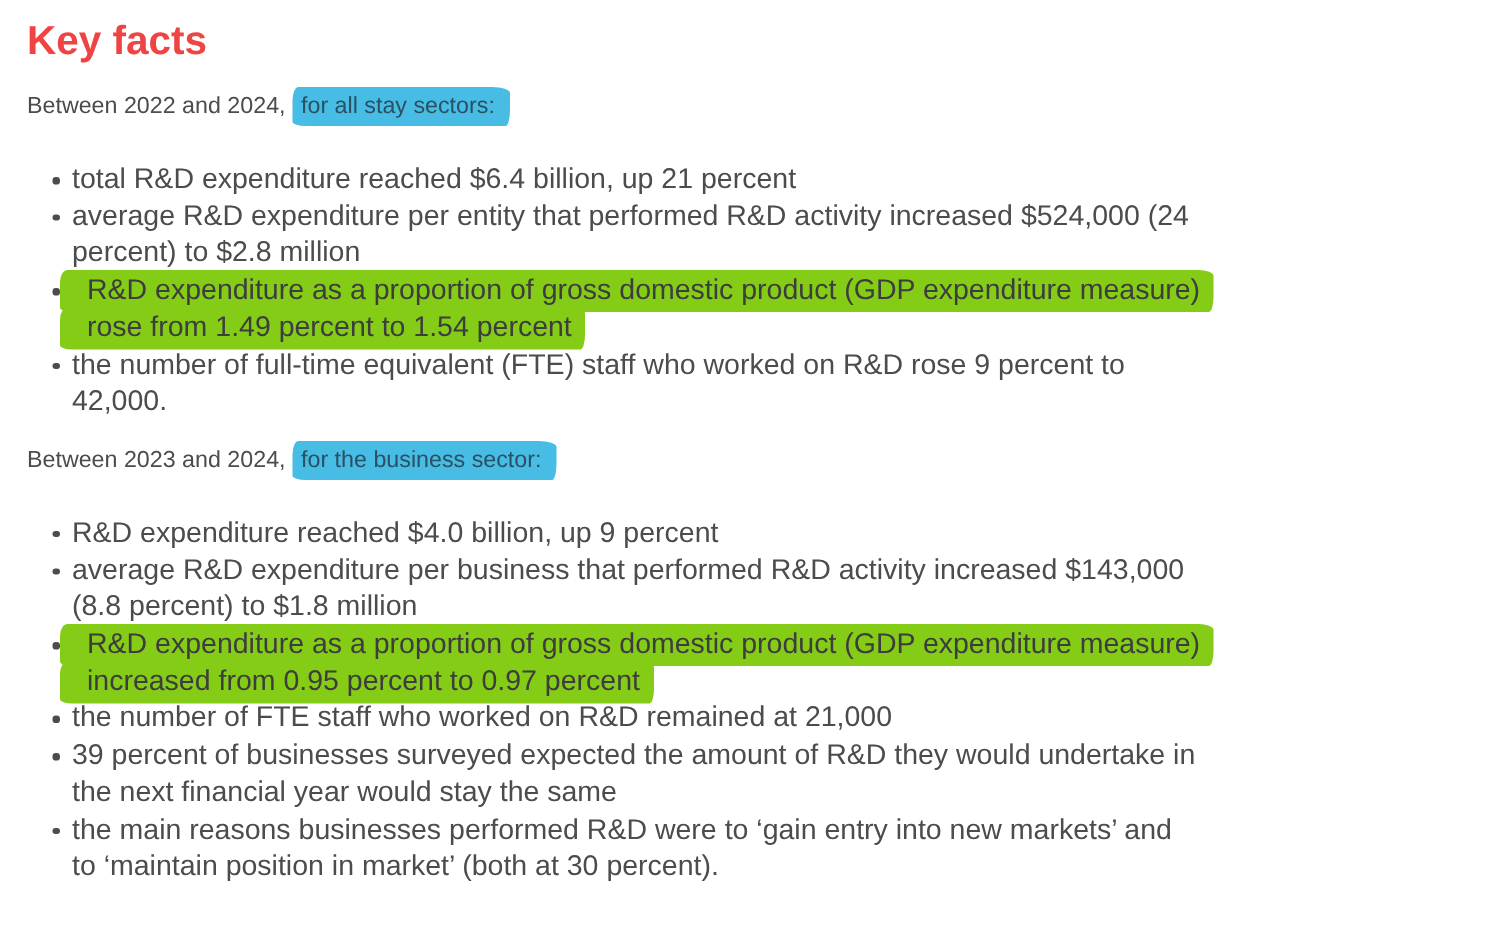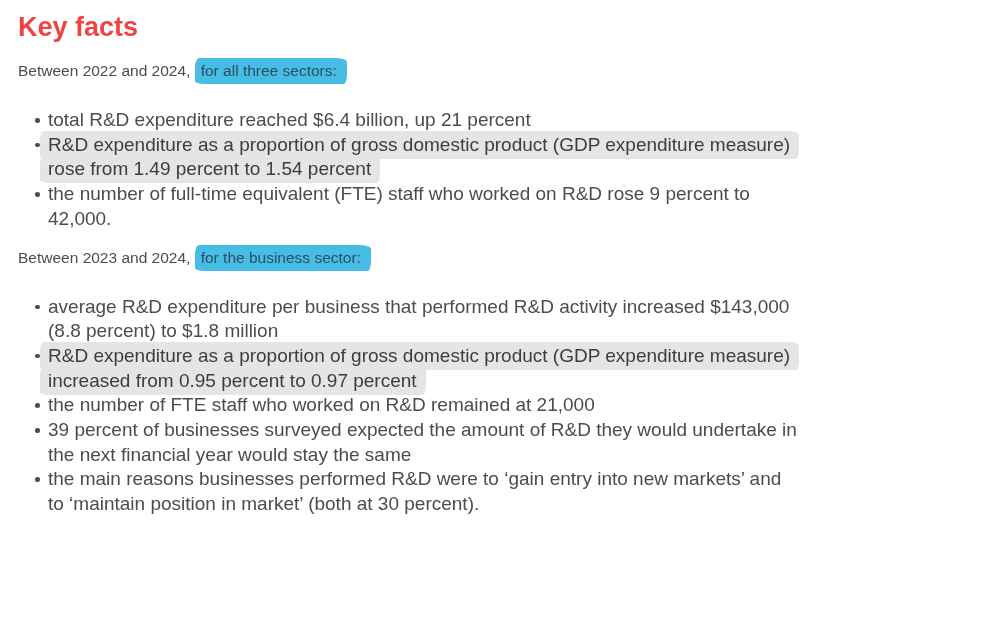--- a/index.html
+++ b/index.html
@@ -52,55 +52,61 @@
   
   mark.hl-blue {
     background: #47bce4;
     color: #2b4f63;
     padding: 4px 10px 5px 6px;
     border-radius: 4px 12px 3px 9px / 9px 4px 11px 3px;
     box-decoration-break: clone;
     -webkit-box-decoration-break: clone;
   }
   mark.hl-yellow {
-    background: #e5e5e5;
+    background: #84cc16;
     color: #3d3d3d;
-    padding: 3px 9px 4px 8px;
+    padding: 3px 9px 4px 18px;
     margin-left: -8px;
     border-radius: 5px 10px 3px 8px / 8px 4px 10px 3px;
     box-decoration-break: clone;
     -webkit-box-decoration-break: clone;
   }
 </style>
 </head>
 <body>
 
 <h1 class="page-title">Key facts</h1>
 
 <p class="intro">
-  <span>Between 2022 and 2024, </span><mark class="hl-blue">for all three sectors:</mark>
+  <span>Between 2022 and 2024, </span><mark class="hl-blue">for all stay sectors:</mark>
 </p>
 
 <ul class="facts">
   <li>
     <span>total R&amp;D expenditure reached $6.4 billion, up 21 percent</span>
+  </li>
+  <li>
+    <span>average R&amp;D expenditure per entity that performed R&amp;D activity increased $524,000 (24 percent) to $2.8 million</span>
   </li>
   <li>
     <mark class="hl-yellow">R&amp;D expenditure as a proportion of gross domestic product (GDP expenditure measure) rose from 1.49 percent to 1.54 percent</mark>
   </li>
   <li>
     <span>the number of full-time equivalent (FTE) staff who worked on R&amp;D rose 9 percent to 42,000.</span>
   </li>
 </ul>
 
 <p class="intro">
   <span>Between 2023 and 2024, </span><mark class="hl-blue">for the business sector:</mark>
 </p>
 
 <ul class="facts">
+  <li>
+    <span>R&amp;D expenditure reached $4.0 billion, up 9 percent</span>
+  </li>
   <li>
     <span>average R&amp;D expenditure per business that performed R&amp;D activity increased $143,000 (8.8 percent) to $1.8 million</span>
   </li>
   <li>
     <mark class="hl-yellow">R&amp;D expenditure as a proportion of gross domestic product (GDP expenditure measure) increased from 0.95 percent to 0.97 percent</mark>
   </li>
   <li>
     <span>the number of FTE staff who worked on R&amp;D remained at 21,000</span>
   </li>
   <li>

